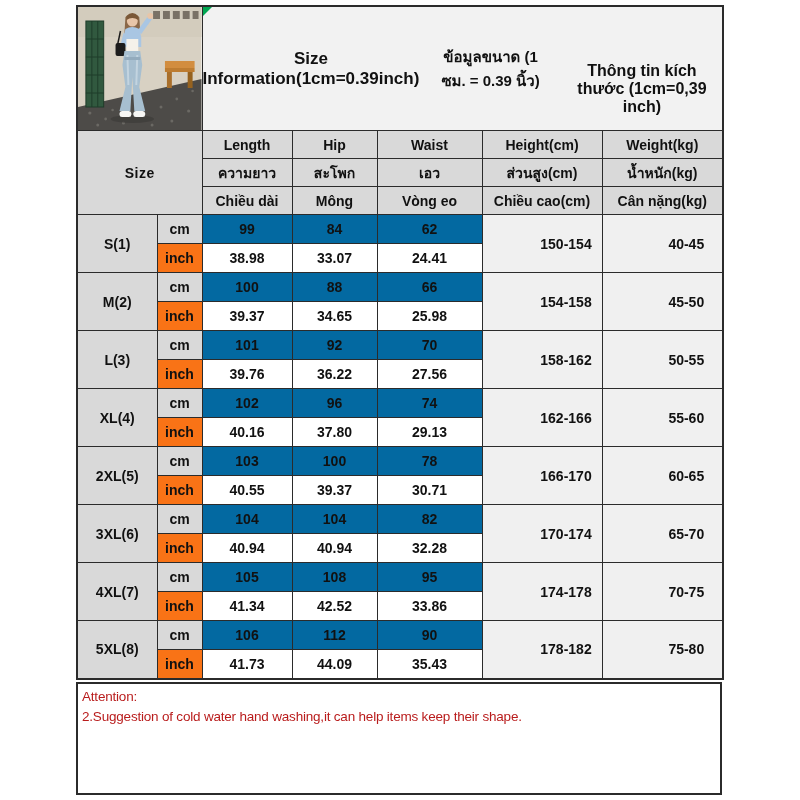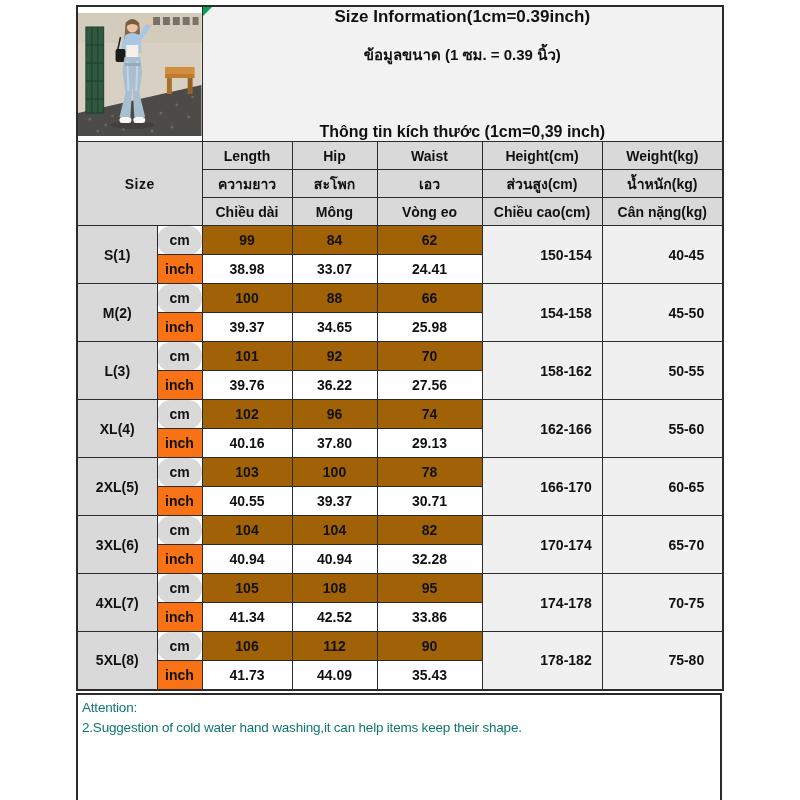--- a/index.html
+++ b/index.html
@@ -14,41 +14,41 @@
 
   tr.r-title  { height:123px; }
   tr.r-head   { height:28px; }
   tr.r-data   { height:29px; }
 
   td.photo-cell { padding:0; background:#fff; }
   td.photo-cell .photo-wrap { width:100%; height:123px; display:block; }
   td.photo-cell svg { width:100%; height:100%; display:block; }
 
   td.title-cell { background:#f2f2f2; position:relative; }
-  .title-stack { display:flex; flex-direction:column; align-items:center; justify-content:center;
+  .title-stack { display:flex; flex-direction:row; align-items:center; justify-content:center;
                  gap:16px; height:100%; }
   .title-line-en { font-size:17px; font-weight:bold; }
   .title-line-th { font-size:15px; font-weight:bold; }
   .title-line-vi { font-size:16px; font-weight:bold;margin-top:40px; }
   .corner-flag { position:absolute; left:0; top:0; width:0; height:0;
                  border-top:9px solid #00a651; border-right:9px solid transparent; }
 
   td.size-head { background:#d9d9d9; font-size:28px; letter-spacing:0.5px;margin-top:18px; }
   td.hd        { background:#d9d9d9; }
   td.hd-th     { font-size:13.5px; }
   td.size-lbl  { background:#d9d9d9; font-size:15px; }
-  td.unit-cm   { background:#d9d9d9;border-radius:14px; }
+  td.unit-cm   { background:#d9d9d9; }
   td.unit-in   { background:#f97316;margin-top:28px; }
-  td.cm-d      { background:#a16207;margin-top:16px; }
+  td.cm-d      { background:#0369a1;margin-top:16px; }
   td.in-d      { background:#ffffff; }
   td.merge     { background:#f0f0f0;padding-left:48px; }
 
   .attention-box { margin-top:2px; width:646px; height:113px; border:2px solid #2b2b2b;
                    background:#fff; padding:3px 6px 0 4px; font-size:13.5px; line-height:1.55;
-                   color:#0f766e; letter-spacing:-0.2px; }
+                   color:#b91c1c; letter-spacing:-0.2px; }
   .attention-box p { margin:0; }
 </style>
 </head>
 <body>
 
 <div class="sheet">
   <table class="size-table">
     <colgroup>
       <col style="width:80px">
         <col style="width:45px">

